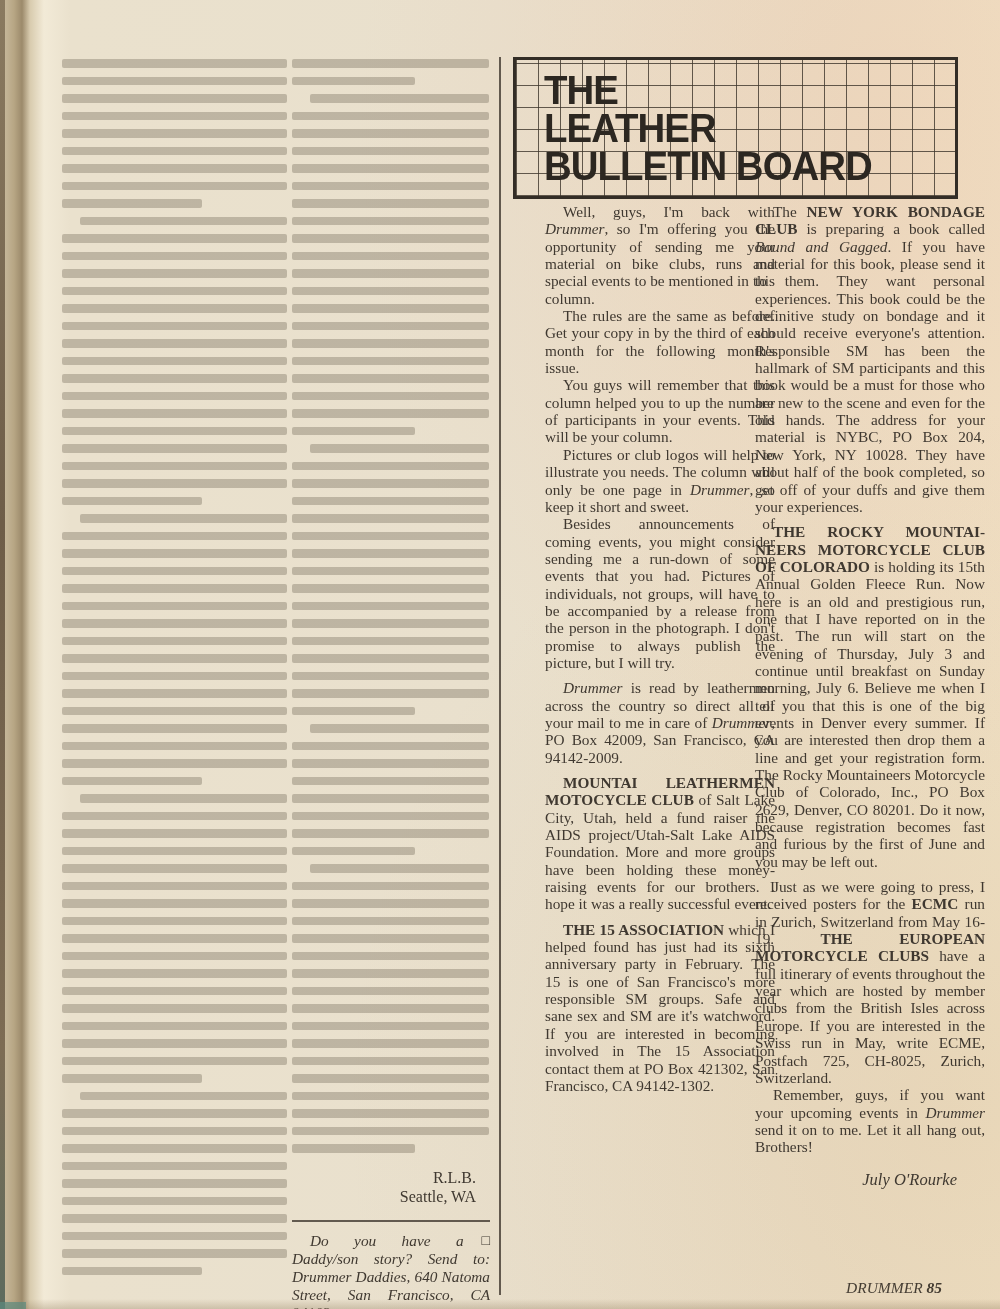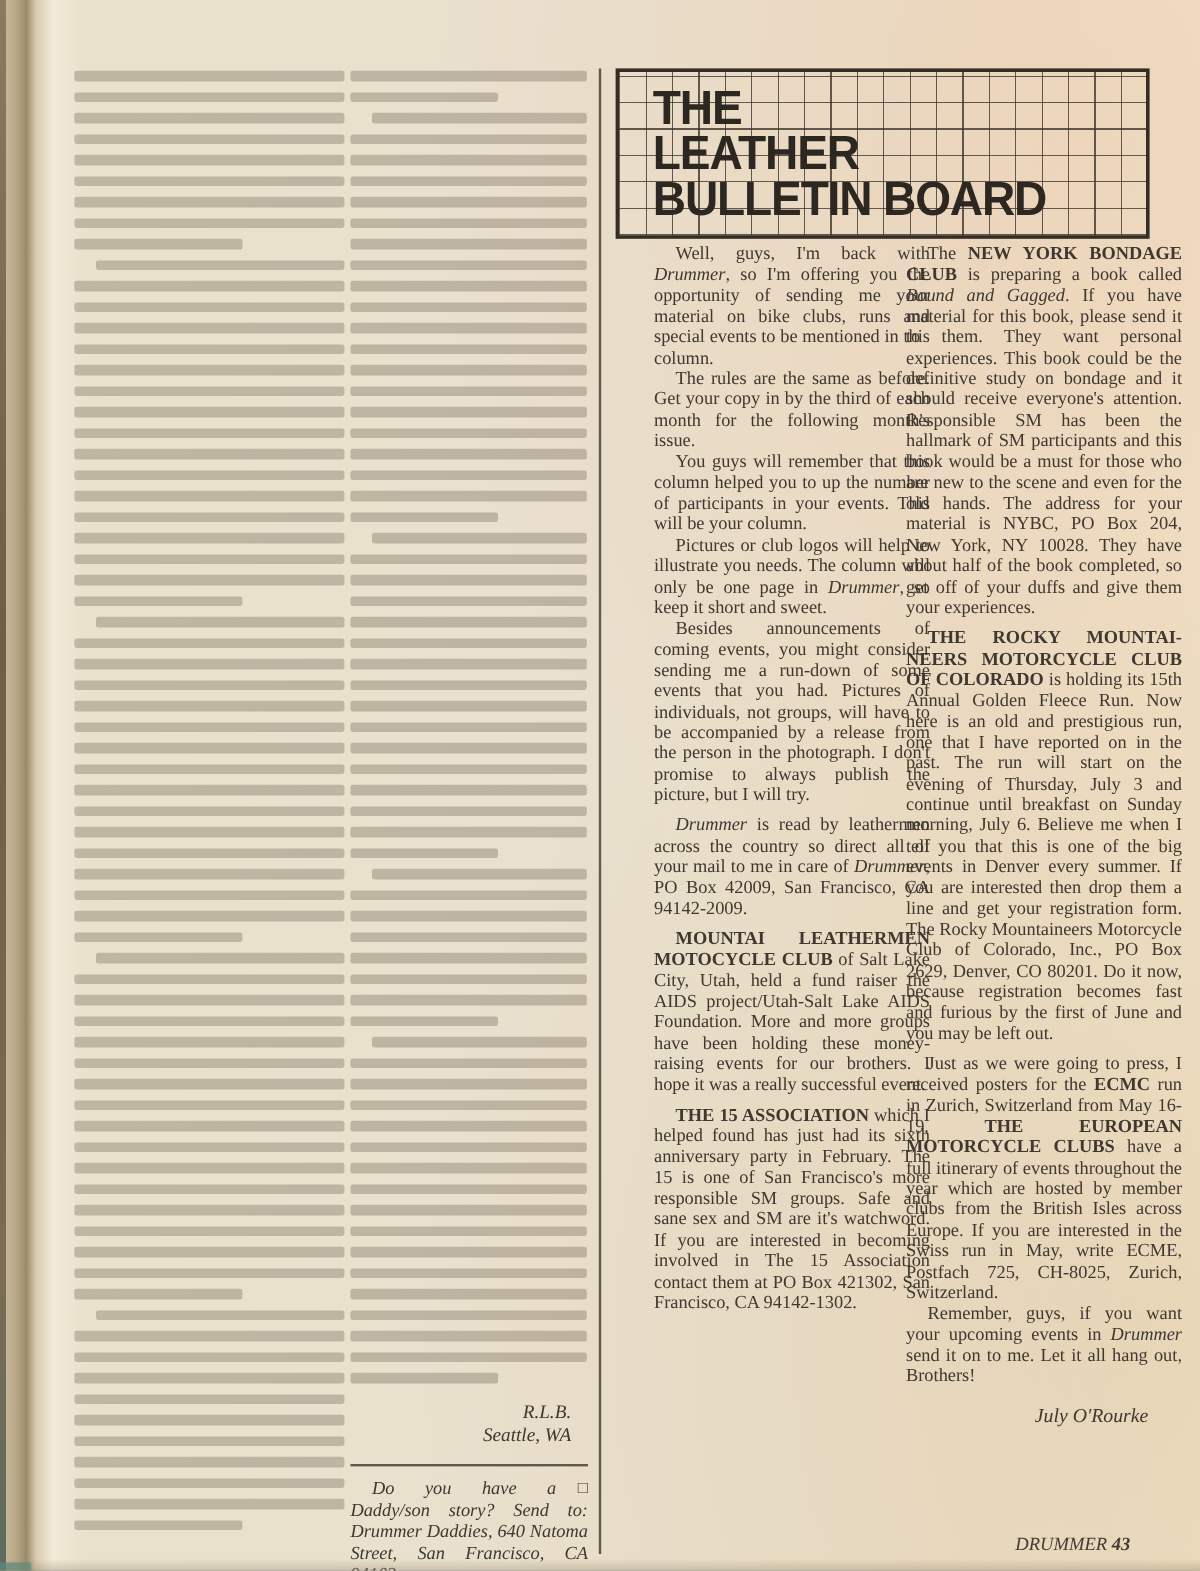--- a/index.html
+++ b/index.html
@@ -48,21 +48,21 @@
 
   
   .gpara{margin:0;}
   .gline{height:17.5px;position:relative;}
   .gline::after{content:"";position:absolute;left:0;right:1px;top:4px;bottom:5px;
     background:rgba(88,78,64,0.30);border-radius:2px;}
   .gline.gindent::after{left:18px;}
   .gline.gshort::after{right:38%;}
 
   
-  #signoff{margin-top:10px;text-align:right;padding-right:14px;font-size:16px;line-height:19px;font-style:italic;}
+  #signoff{margin-top:10px;text-align:right;padding-right:14px;font-size:16px;line-height:19px;}
   #story-rule{margin:14px 0 10px 0;height:2px;background:#4a4238;opacity:.85;}
   #footnote{font-style:italic;font-size:15.3px;line-height:18px;text-align:justify;text-indent:18px;}
   #endmark{float:right;font-style:normal;font-size:14px;line-height:18px;}
 
   
   #signature{margin-top:14px;text-align:right;font-style:italic;font-size:16.5px;padding-right:28px;}
   #page-footer{position:absolute;right:58px;bottom:12px;font-style:italic;font-size:15.5px;color:#453d33;}
   #page-footer .b{font-style:italic;}
 </style>
 </head>
@@ -269,15 +269,15 @@
         <p class="para"><span>The </span><span class="b">NEW YORK BONDAGE CLUB</span><span> is preparing a book called </span><span class="i">Bound and Gagged</span><span>. If you have material for this book, please send it to them. They want personal experiences. This book could be the definitive study on bondage and it should receive everyone's attention. Responsible SM has been the hallmark of SM participants and this book would be a must for those who are new to the scene and even for the old hands. The address for your material is NYBC, PO Box 204, New York, NY 10028. They have about half of the book completed, so get off of your duffs and give them your experiences.</span></p>
         <p class="para gap"><span class="b">THE ROCKY MOUNTAI­NEERS MOTORCYCLE CLUB OF COLORADO</span><span> is holding its 15th Annual Golden Fleece Run. Now here is an old and prestigious run, one that I have reported on in the past. The run will start on the evening of Thursday, July 3 and continue until breakfast on Sunday morning, July 6. Believe me when I tell you that this is one of the big events in Denver every summer. If you are interested then drop them a line and get your registration form. The Rocky Mountaineers Motorcycle Club of Colorado, Inc., PO Box 2629, Denver, CO 80201. Do it now, because registration becomes fast and furious by the first of June and you may be left out.</span></p>
         <p class="para gap"><span>Just as we were going to press, I received posters for the </span><span class="b">ECMC</span><span> run in Zurich, Switzerland from May 16-19. </span><span class="b">THE EUROPEAN MOTORCYCLE CLUBS</span><span> have a full itinerary of events throughout the year which are hosted by member clubs from the British Isles across Europe. If you are interested in the Swiss run in May, write ECME, Postfach 725, CH-8025, Zurich, Switzerland.</span></p>
         <p class="para"><span>Remember, guys, if you want your upcoming events in </span><span class="i">Drummer</span><span> send it on to me. Let it all hang out, Brothers!</span></p>
       </div>
     <div id="signature">July O'Rourke</div>
   </div>
 
   <div id="page-footer">
     <span>DRUMMER</span>
-    <span class="b">43</span>
+    <span class="b">85</span>
   </div>
 </div>
 
 </body></html>

